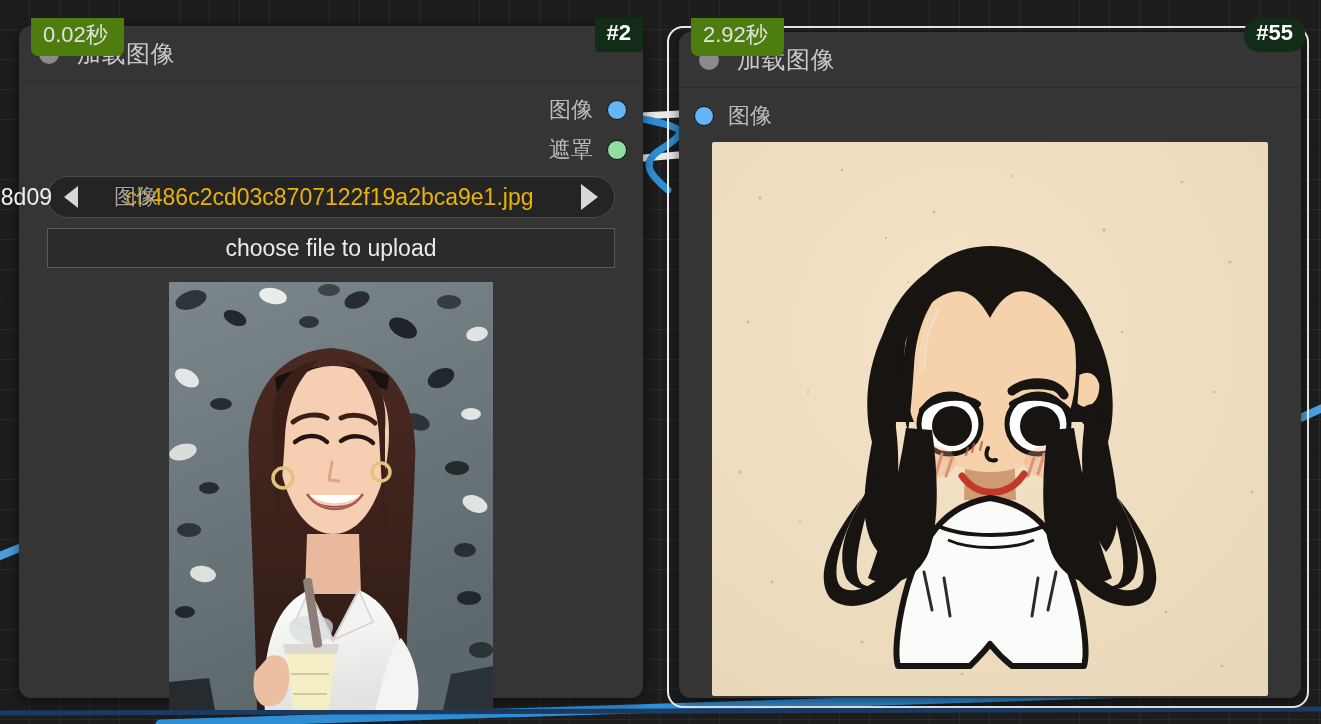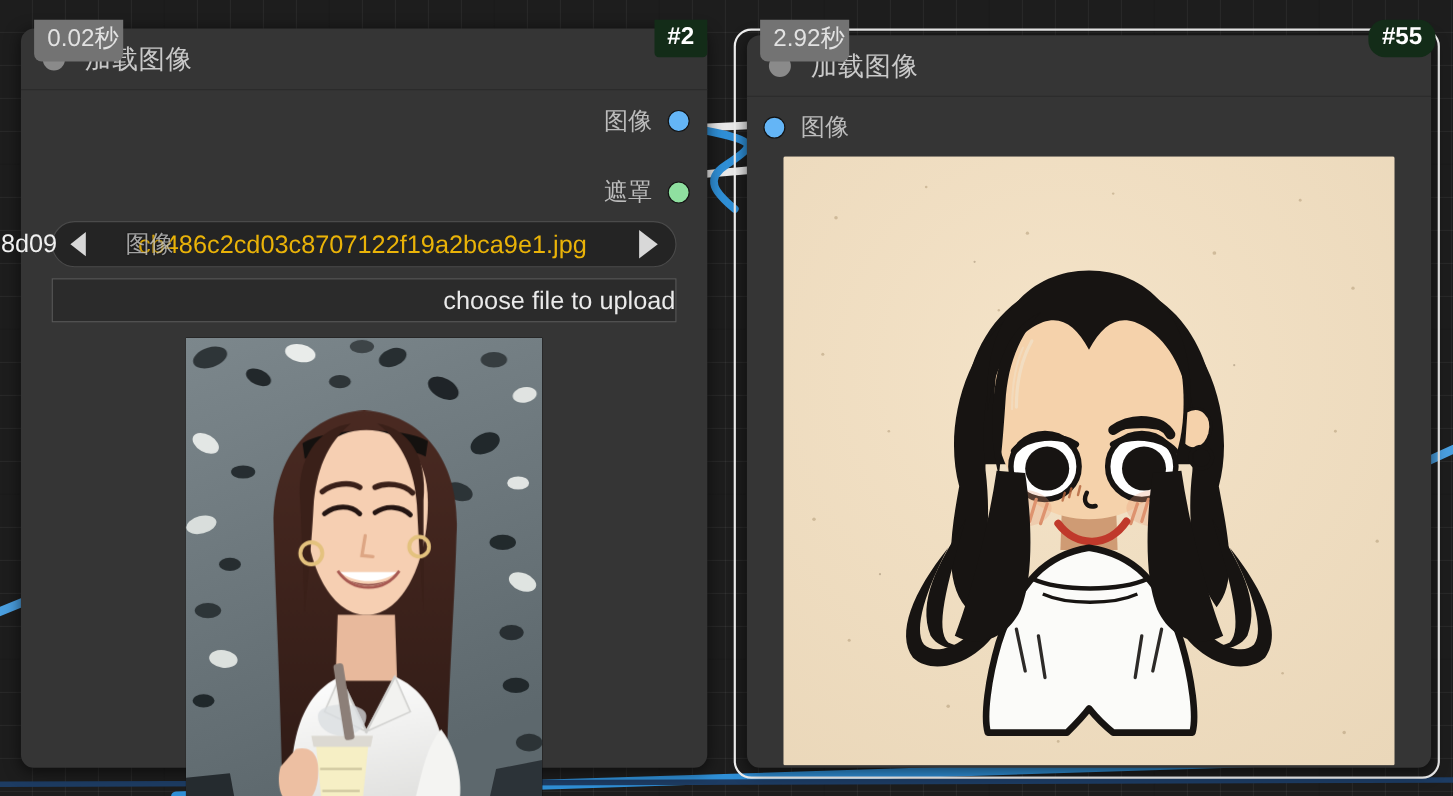--- a/index.html
+++ b/index.html
@@ -49,21 +49,20 @@
   }
   .node-title-text{
     color:#c9c9c9;font-size:24px;letter-spacing:.5px;white-space:nowrap;
   }
   .node-body{position:relative;padding:0;}
 
   
   .slot-row{
     display:flex;align-items:center;height:40px;
     box-sizing:border-box;
-    margin-top:25px;
   }
   .slot-row.out{justify-content:flex-end;padding-right:16px;gap:14px;}
   .slot-row.in{justify-content:flex-start;padding-left:15px;gap:14px;}
   .slot-label{color:#bcbcbc;font-size:22px;white-space:nowrap;}
   .dot{
     width:18px;height:18px;border-radius:50%;
     border:1.5px solid #121212;flex:none;
   }
   .dot.img{background:#64b5f6;}
   .dot.mask{background:#8fe0a0;}
@@ -103,42 +102,42 @@
   
   .combo-overflow{
     position:absolute;right:calc(100% - 4px);top:50%;
     transform:translateY(-50%);
     color:#f0f0f0;font-size:23px;white-space:nowrap;
   }
 
   .widget-button{
     margin:10px 28px 0 28px;height:40px;
     background:#2b2b2b;border:1px solid #5a5a5a;
-    display:flex;align-items:center;justify-content:flex-end;
+    display:flex;align-items:center;justify-content:center;
     color:#eaeaea;font-size:23px;box-sizing:border-box;
   }
 
   
   .img-frame{
     margin:14px auto 0 auto;display:block;
     background:#000;overflow:hidden;position:relative;
   }
   .preview-frame{
     margin:6px auto 0 auto;display:block;
     overflow:hidden;position:relative;border-radius:2px;
   }
 
   
   .badge{
     position:absolute;display:flex;align-items:center;
     font-size:22px;box-sizing:border-box;white-space:nowrap;
   }
   .badge-time{
-    background:#737373;color:#e2e2e2;
-    padding:2px 4px 6px 12px;border-radius:0 0 7px 7px;
+    background:#4d7c0f;color:#e2e2e2;
+    padding:2px 16px 6px 12px;border-radius:0 0 7px 7px;
     top:-8px;
   }
   .badge-id{
     background:#132c18;color:#ffffff;
     padding:2px 12px 6px 12px;border-radius:0 0 4px 4px;
     top:-8px;font-weight:bold;
   }
 </style>
 </head>
 <body>

